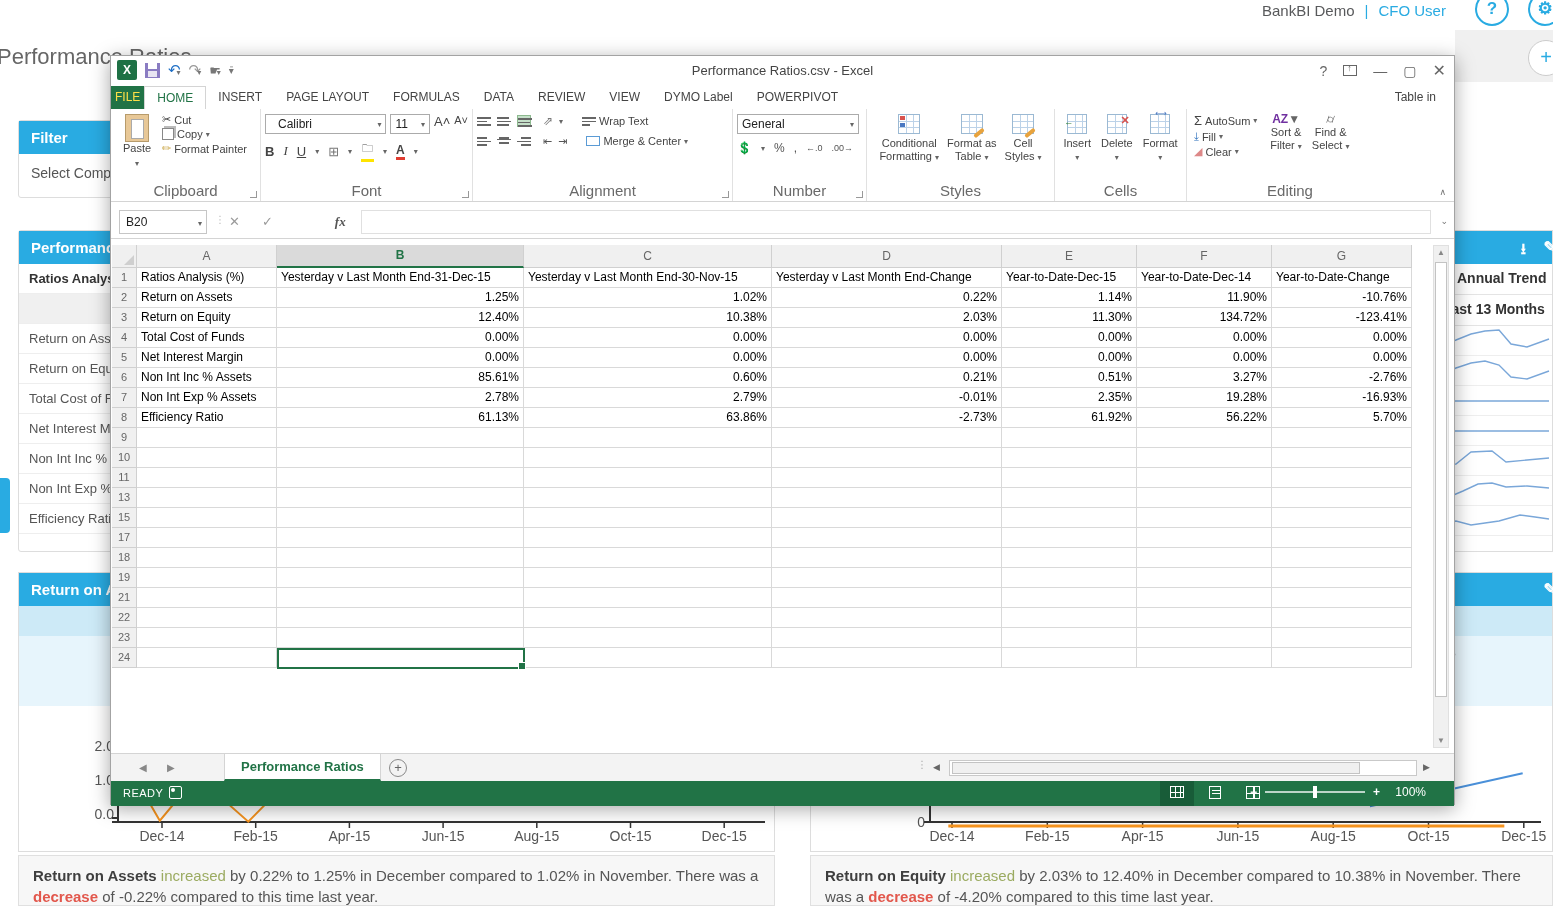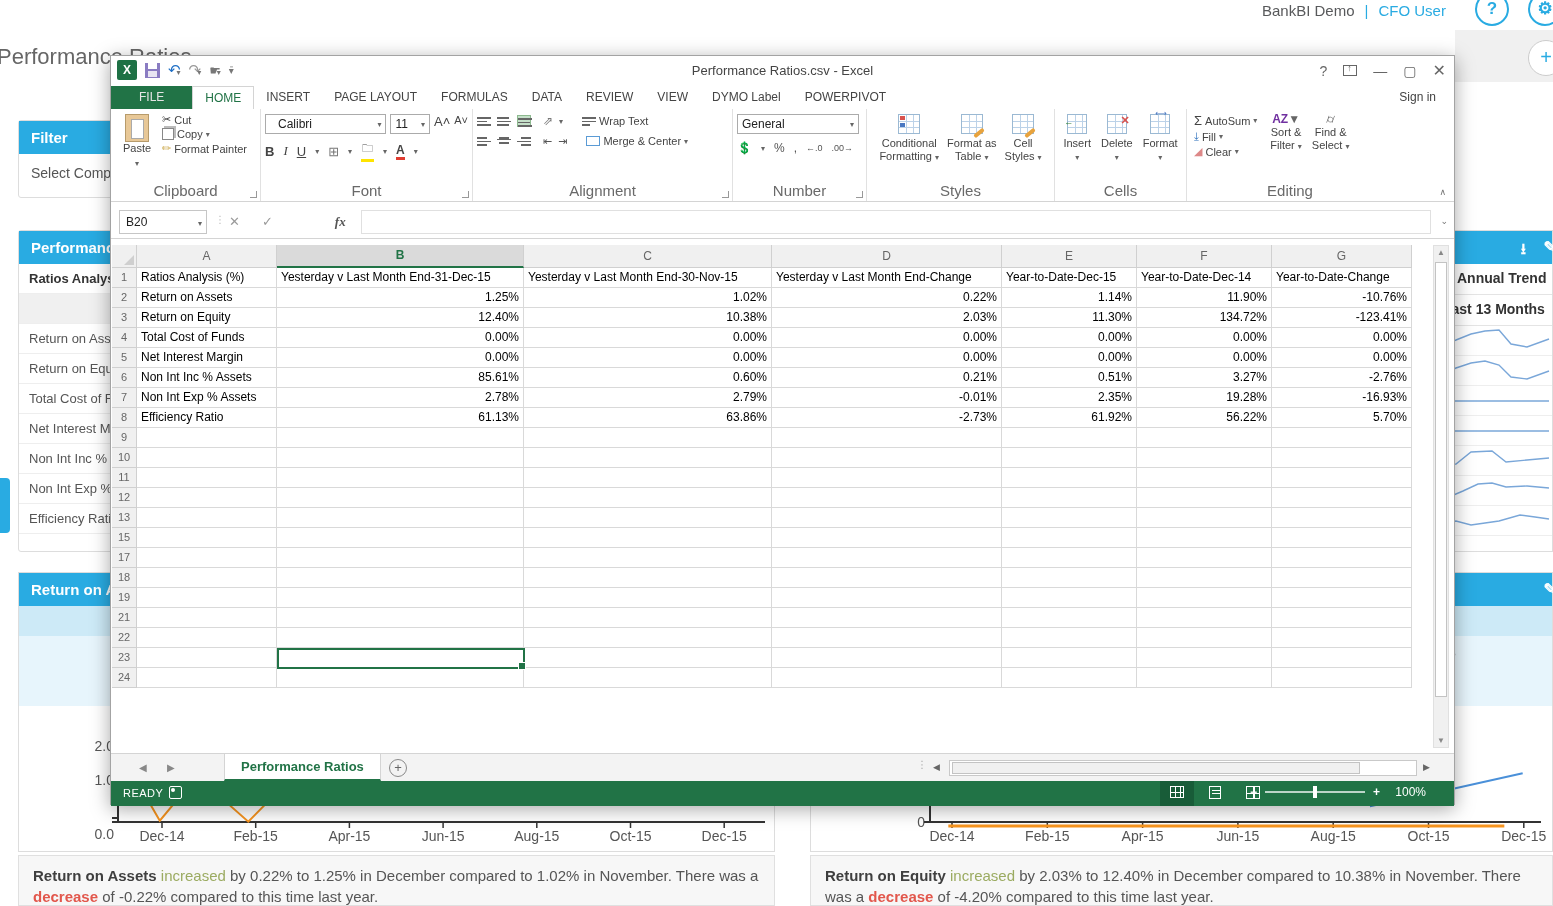--- a/index.html
+++ b/index.html
@@ -51,21 +51,21 @@
   .save-ic:after { content:""; position:absolute; left:3px; bottom:1px; width:9px; height:6px; background:#e8e5f2; }
   .undo { color:#1f6fc5; font-size:15px; }
   .redo { color:#9a9a9a; font-size:15px; }
   .mini-dd { font-size:8px; color:#777; margin-left:-4px; }
   .winbtns { position:absolute; right:8px; top:5px; display:flex; gap:16px; color:#666; font-size:14px; align-items:center; }
   .ribbon-disp { display:inline-block; width:14px; height:11px; border:1px solid #666; position:relative; }
   .ribbon-disp:before { content:"↑"; position:absolute; top:-3px; left:3px; font-size:9px; }
 
   .xl-tabs { position:absolute; left:0; top:30px; width:100%; height:23px; display:flex; background:#fff; }
   .xl-tab { font-size:12px; color:#444; padding:4px 12px; white-space:nowrap; }
-  .xl-tab.file { background:#217346; color:#e5e5e5; padding:4px 28px; }
+  .xl-tab.file { background:#217346; color:#fde047; padding:4px 4px; }
   .xl-tab.active { background:#fff; color:#217346; border:1px solid #d4d4d4; border-bottom:none; }
   .signin { position:absolute; right:18px; top:34px; font-size:12px; color:#444; }
 
   .ribbon { position:absolute; left:0; top:53px; width:100%; height:93px; background:#fff; border-bottom:1px solid #d4d4d4; display:flex; }
   .rgroup { position:relative; border-right:1px solid #e1e1e1; padding:3px 4px 16px 4px; }
   .rg-label { position:absolute; bottom:2px; left:0; width:100%; text-align:center; font-size:15px; color:#696969; }
   .launcher { position:absolute; bottom:3px; right:3px; width:7px; height:7px; border-right:1.5px solid #999; border-bottom:1.5px solid #999; }
   .rbtn { font-size:11px; color:#444; display:flex; align-items:center; gap:3px; padding:1px 3px; }
   .dd { font-size:8px; color:#666; }
   .combo { border:1px solid #ababab; background:#fff; font-size:12px; color:#222; padding:1px 4px; display:flex; justify-content:space-between; align-items:center; height:20px; }
@@ -202,21 +202,21 @@
     </div>
 
     <div class="panel" style="left:18px; top:572px; width:757px; height:280px; border-radius:0;">
       <div class="panel-head">Return on Assets</div>
       <div class="lightblue1" style="height:30px;"></div>
       <div class="lightblue2" style="height:70px;"></div>
     </div>
     <div id="roa-ylabels">
         <span class="chart-ylabel" style="left: 88px; top: 738px;">2.0</span>
         <span class="chart-ylabel" style="left: 88px; top: 772px;">1.0</span>
-        <span class="chart-ylabel" style="left: 88px; top: 826px;">0.0</span>
+        <span class="chart-ylabel" style="left: 88px; top: 806px;">0.0</span>
       </div>
     <div id="roa-xlabels">
         <span class="chart-xlabel" style="left: 162px; top: 828px;">Dec-14</span>
         <span class="chart-xlabel" style="left: 255.7px; top: 828px;">Feb-15</span>
         <span class="chart-xlabel" style="left: 349.4px; top: 828px;">Apr-15</span>
         <span class="chart-xlabel" style="left: 443.1px; top: 828px;">Jun-15</span>
         <span class="chart-xlabel" style="left: 536.8px; top: 828px;">Aug-15</span>
         <span class="chart-xlabel" style="left: 630.5px; top: 828px;">Oct-15</span>
         <span class="chart-xlabel" style="left: 724.2px; top: 828px;">Dec-15</span>
       </div>
@@ -313,21 +313,21 @@
         <div class="xl-tab active">HOME</div>
         <div class="xl-tab">INSERT</div>
         <div class="xl-tab">PAGE LAYOUT</div>
         <div class="xl-tab">FORMULAS</div>
         <div class="xl-tab">DATA</div>
         <div class="xl-tab">REVIEW</div>
         <div class="xl-tab">VIEW</div>
         <div class="xl-tab">DYMO Label</div>
         <div class="xl-tab">POWERPIVOT</div>
       </div>
-    <div class="signin">Sign in</div>
+    <div class="signin">Table in</div>
 
     <div class="ribbon">
 
       <div class="rgroup" style="width:150px;">
         <div style="display:flex;">
           <div style="width:44px; text-align:center;">
             <div style="width:24px; height:28px; margin:2px auto 0; background:#e8c897; border:1px solid #b79b6b; position:relative;">
               <div style="position:absolute; left:5px; top:4px; width:13px; height:20px; background:#fff; border:1px solid #aaa;"></div>
             </div>
             <div class="biglbl">Paste</div><span class="dd">▾</span>
@@ -651,30 +651,20 @@
             <div class="rowhead">11</div>
             <div class="cell" style="width: 140px;"></div>
             <div class="cell" style="width: 247px;"></div>
             <div class="cell" style="width: 248px;"></div>
             <div class="cell" style="width: 230px;"></div>
             <div class="cell" style="width: 135px;"></div>
             <div class="cell" style="width: 135px;"></div>
             <div class="cell" style="width: 140px;"></div>
           </div>
           <div class="grow">
-            <div class="rowhead">12</div>
-            <div class="cell" style="width: 140px;"></div>
-            <div class="cell" style="width: 247px;"></div>
-            <div class="cell" style="width: 248px;"></div>
-            <div class="cell" style="width: 230px;"></div>
-            <div class="cell" style="width: 135px;"></div>
-            <div class="cell" style="width: 135px;"></div>
-            <div class="cell" style="width: 140px;"></div>
-          </div>
-          <div class="grow">
             <div class="rowhead">13</div>
             <div class="cell" style="width: 140px;"></div>
             <div class="cell" style="width: 247px;"></div>
             <div class="cell" style="width: 248px;"></div>
             <div class="cell" style="width: 230px;"></div>
             <div class="cell" style="width: 135px;"></div>
             <div class="cell" style="width: 135px;"></div>
             <div class="cell" style="width: 140px;"></div>
           </div>
           <div class="grow">

